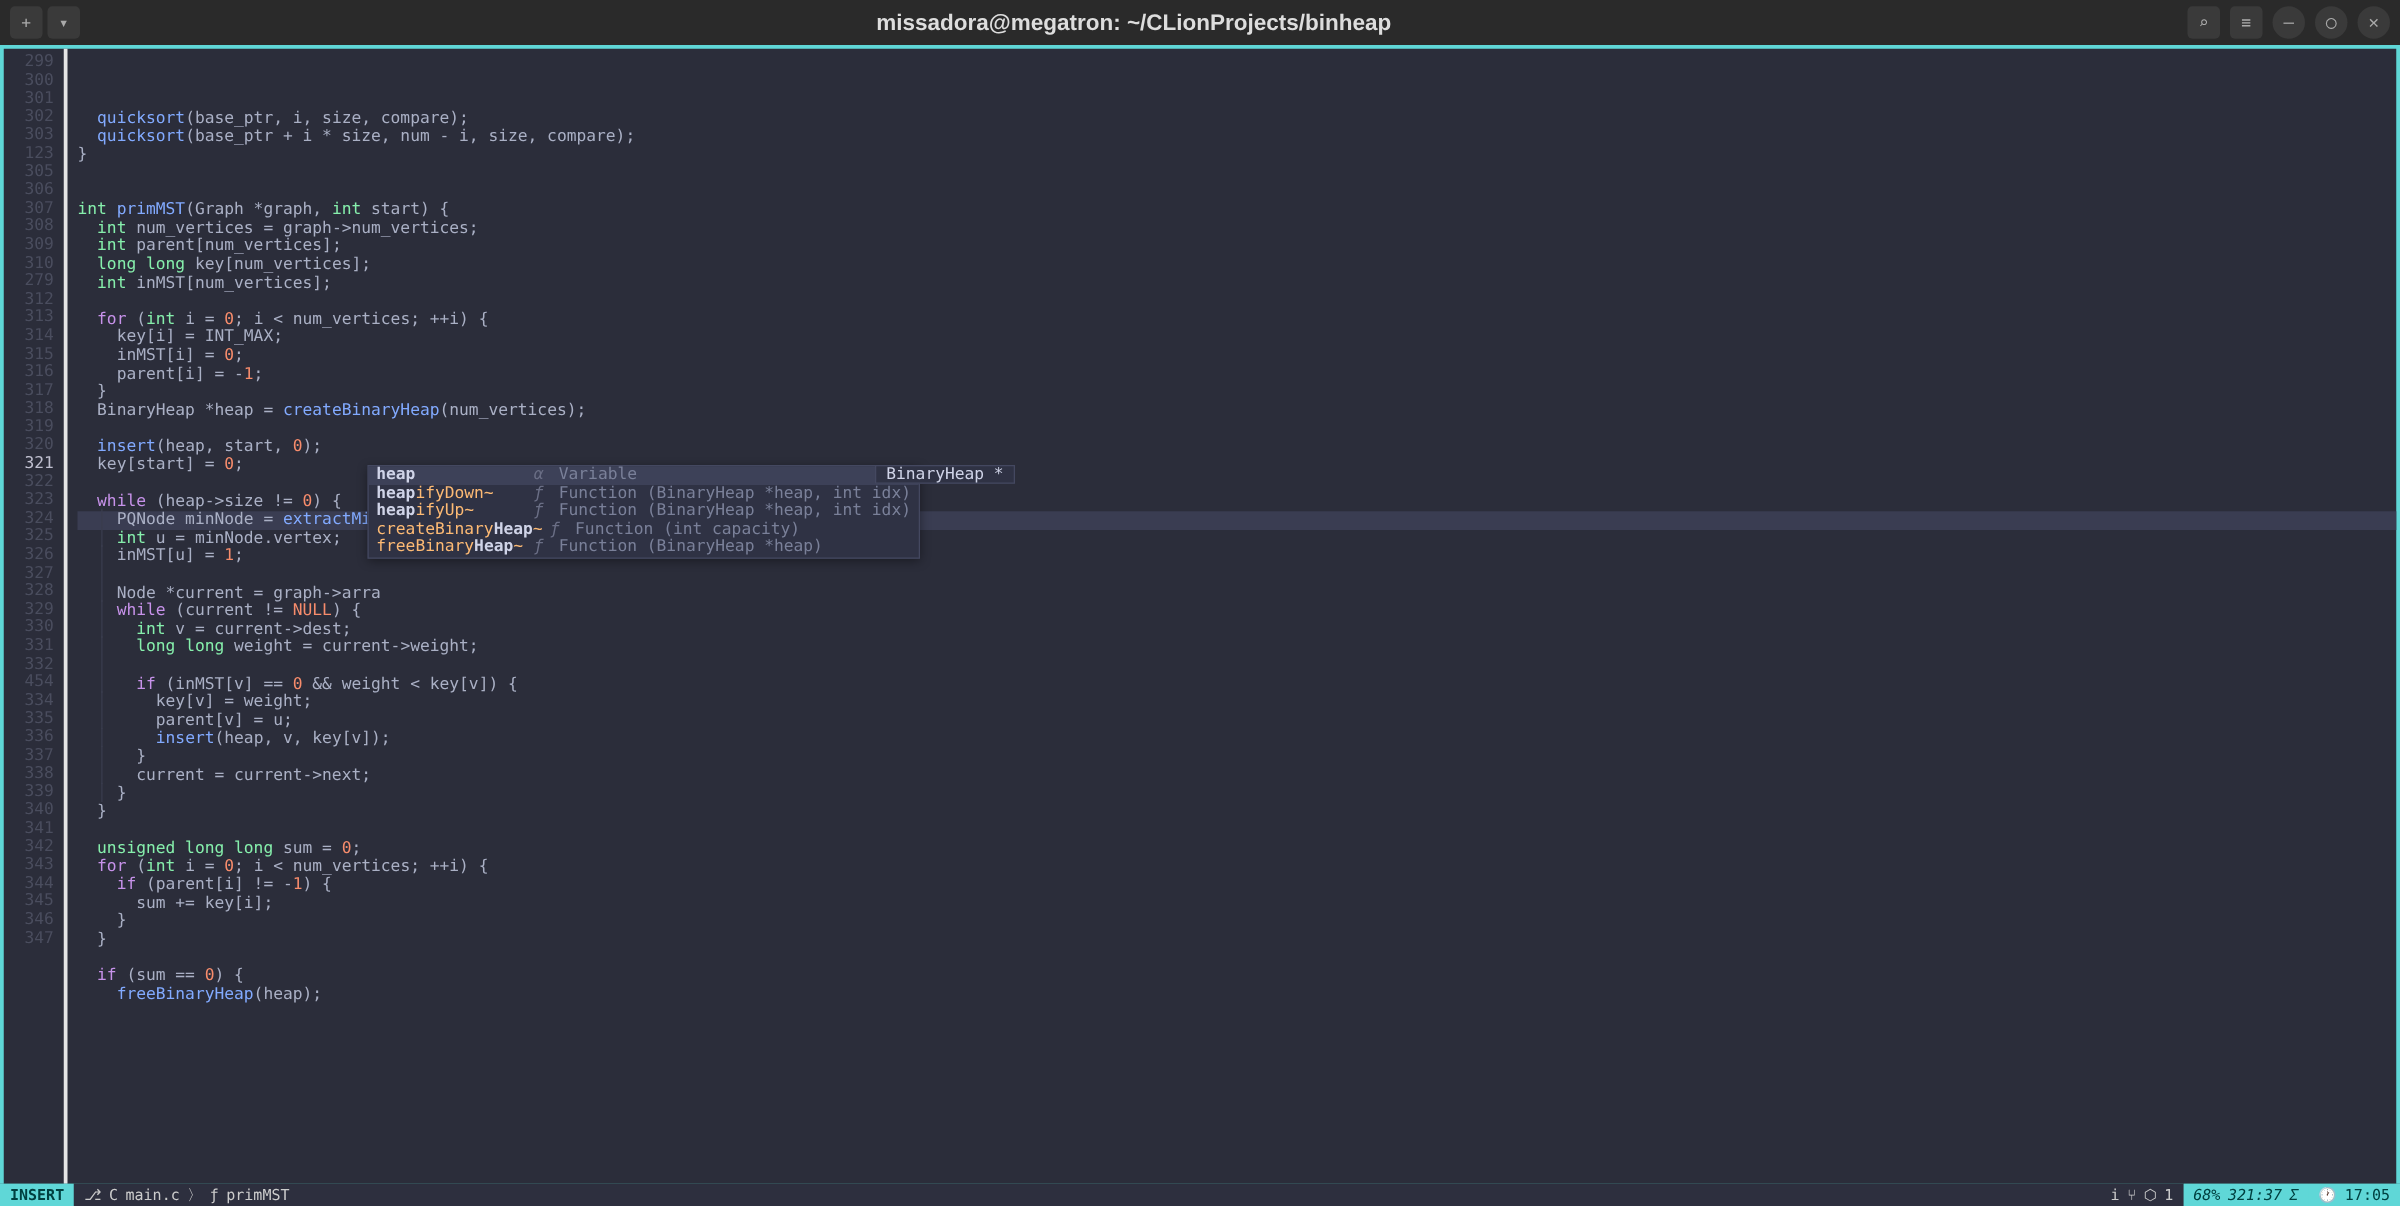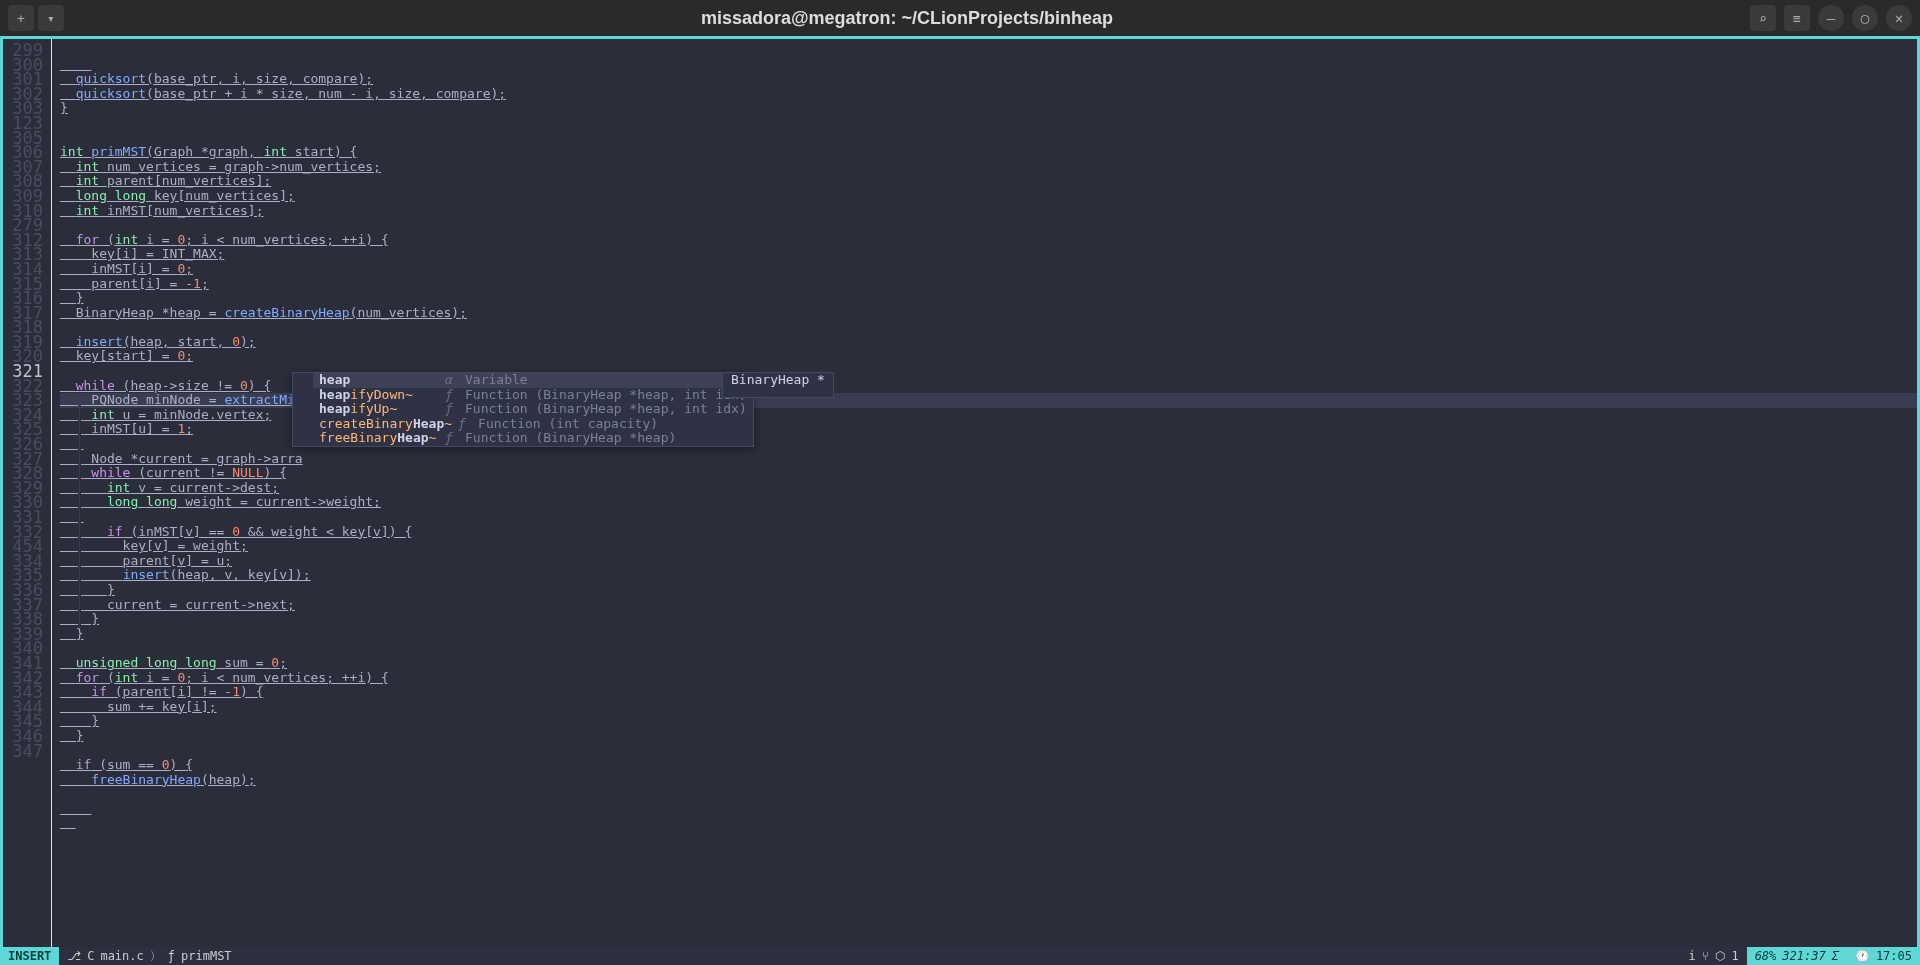--- a/index.html
+++ b/index.html
@@ -57,38 +57,37 @@
   height: calc(100% - 36px - 18px);
   background: #2b2d3a;
   border: 3px solid #5fd7d7;
   border-bottom: none;
 }
 .gutter {
   width: 48px;
   text-align: right;
   padding-right: 8px;
   color: #4a4d5e;
-  font-size: 17px;
+  font-size: 13px;
   line-height: 14.6px;
   padding-top: 4px;
   user-select: none;
 }
 .gutter .ln { display:block; }
 .gutter .ln.cur { color: #c0c0d0; }
 .code {
   flex: 1;
   position: relative;
-  padding-top: 4px;
+  padding-top: 20px;
   font-size: 13px;
   line-height: 14.6px;
   color: #aab0c5;
   white-space: pre;
-  border-left: 1px solid #e5e5e5;
+  border-left: 3px solid #e5e5e5;
   padding-left: 8px;
-  text-decoration: underline;
 }
 .line { display: block; height: 14.6px; }
 .line.hl { background: #3a3d52; }
 .kw { color: #c792ea; }
 .ty { color: #86efac; }
 .fn { color: #82aaff; }
 .num { color: #f78c6c; }
 .guide { color: #3a3d4e; }
 
 .popup {
@@ -102,36 +101,35 @@
   min-width: 420px;
   color: #aab0c5;
   box-shadow: 0 2px 8px rgba(0,0,0,0.4);
 }
 .popup-row {
   display: flex;
   padding: 0 6px;
   height: 14.6px;
   align-items: flex-end;
   gap: 6px;
-  margin-left: 20px;
 }
 .popup-row.sel { background: #3d4158; }
 .popup-name { flex: 0 0 120px; }
 .popup-name .match { color: #d0d4e8; font-weight: bold; }
 .popup-name .rest { color: #fdba74; }
 .popup-kind { color: #6a6e85; font-style: italic; width: 14px; }
 .popup-type { color: #7a8099; }
 .popup-extra {
   position: absolute;
-  left: 670px;
+  left: 646px;
   top: 333px;
   background: #2f3244;
   border: 1px solid #444860;
   padding: 0 8px;
-  height: 26px;
+  height: 15px;
   line-height: 14.6px;
   color: #d0d4e8;
 }
 
 .statusbar {
   position: absolute;
   bottom: 0;
   left: 0;
   right: 0;
   height: 18px;

